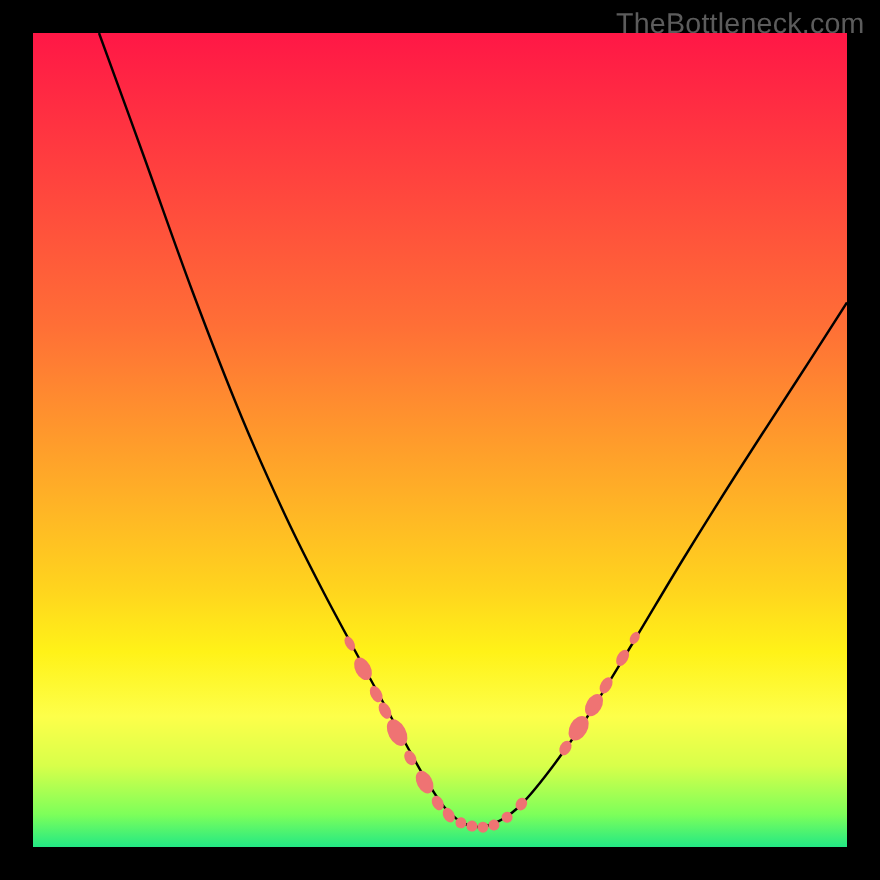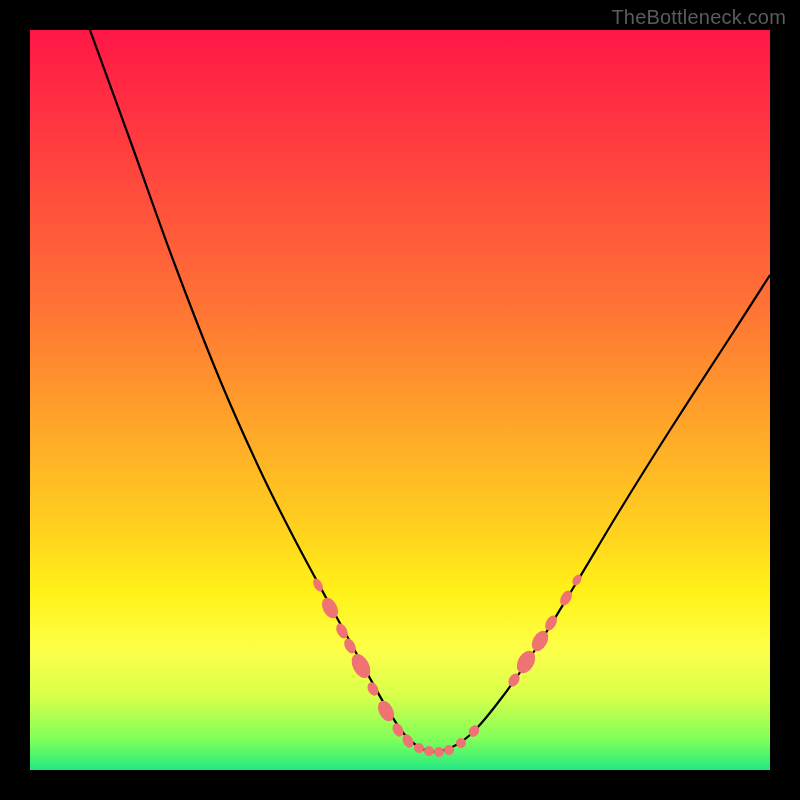--- a/index.html
+++ b/index.html
@@ -32,21 +32,21 @@
       var(--c5) 90%,
       var(--c6) 96%,
       var(--c7) 100%
     );
   }
   .watermark {
     position: absolute;
     top: 6px;
     right: 14px;
     color: #5c5c5c;
-    font-size: 20px;
+    font-size: 26px;
     font-weight: 500;
     letter-spacing: 0.2px;
   }
   svg.curve {
     position: absolute;
     inset: 0;
   }
 </style>
 </head>
 <body>

